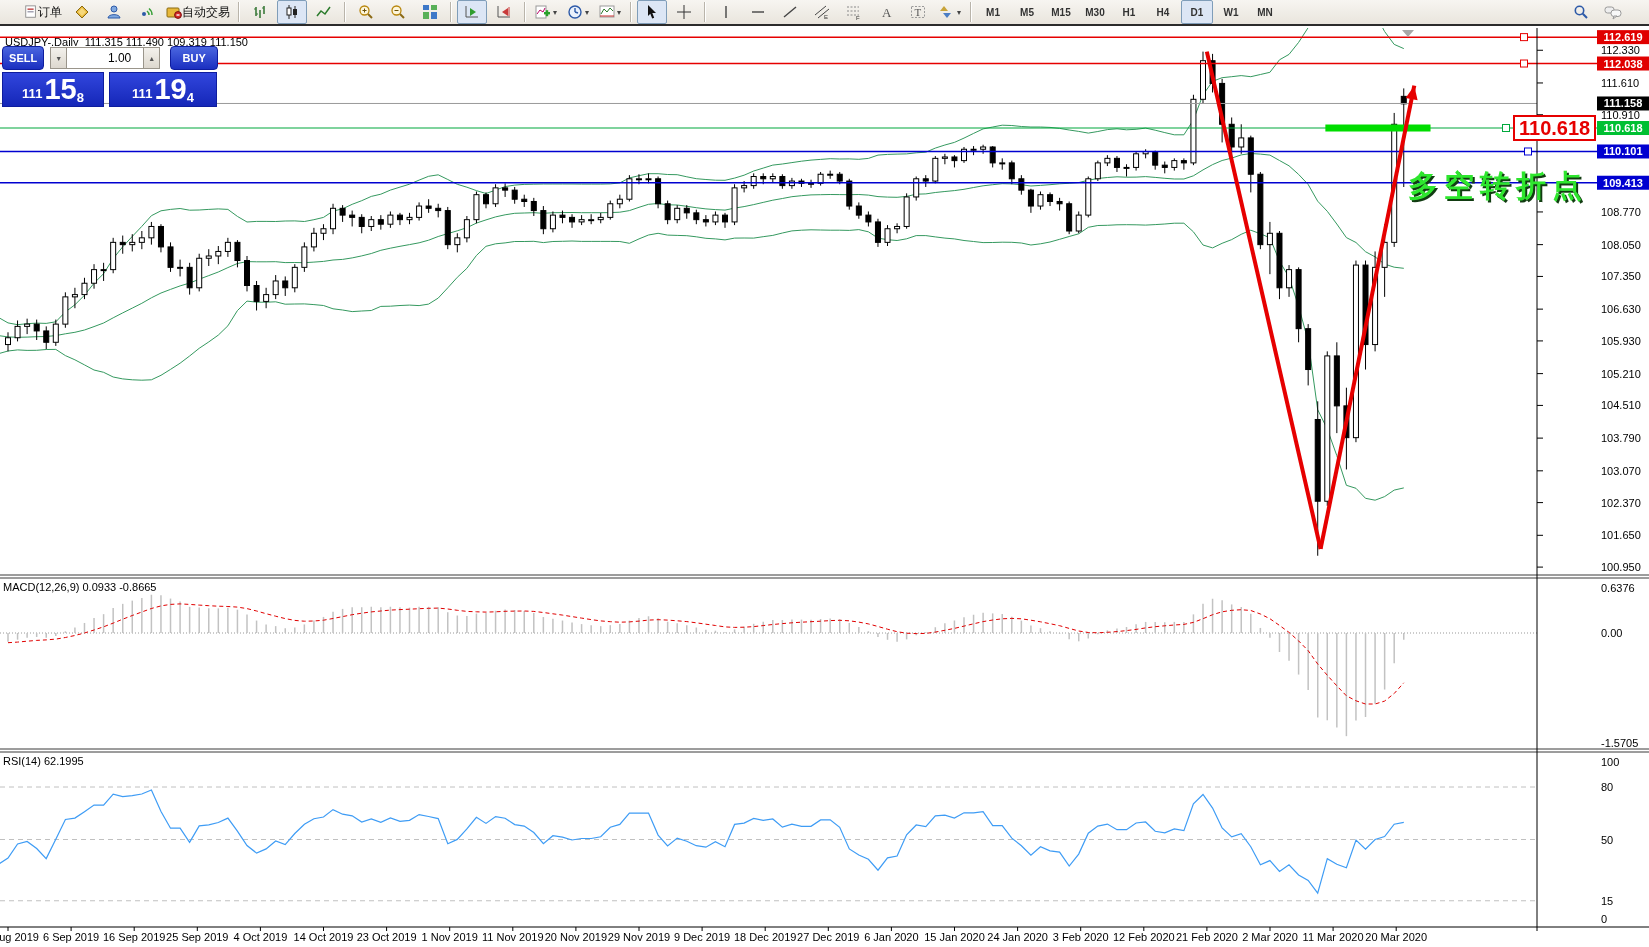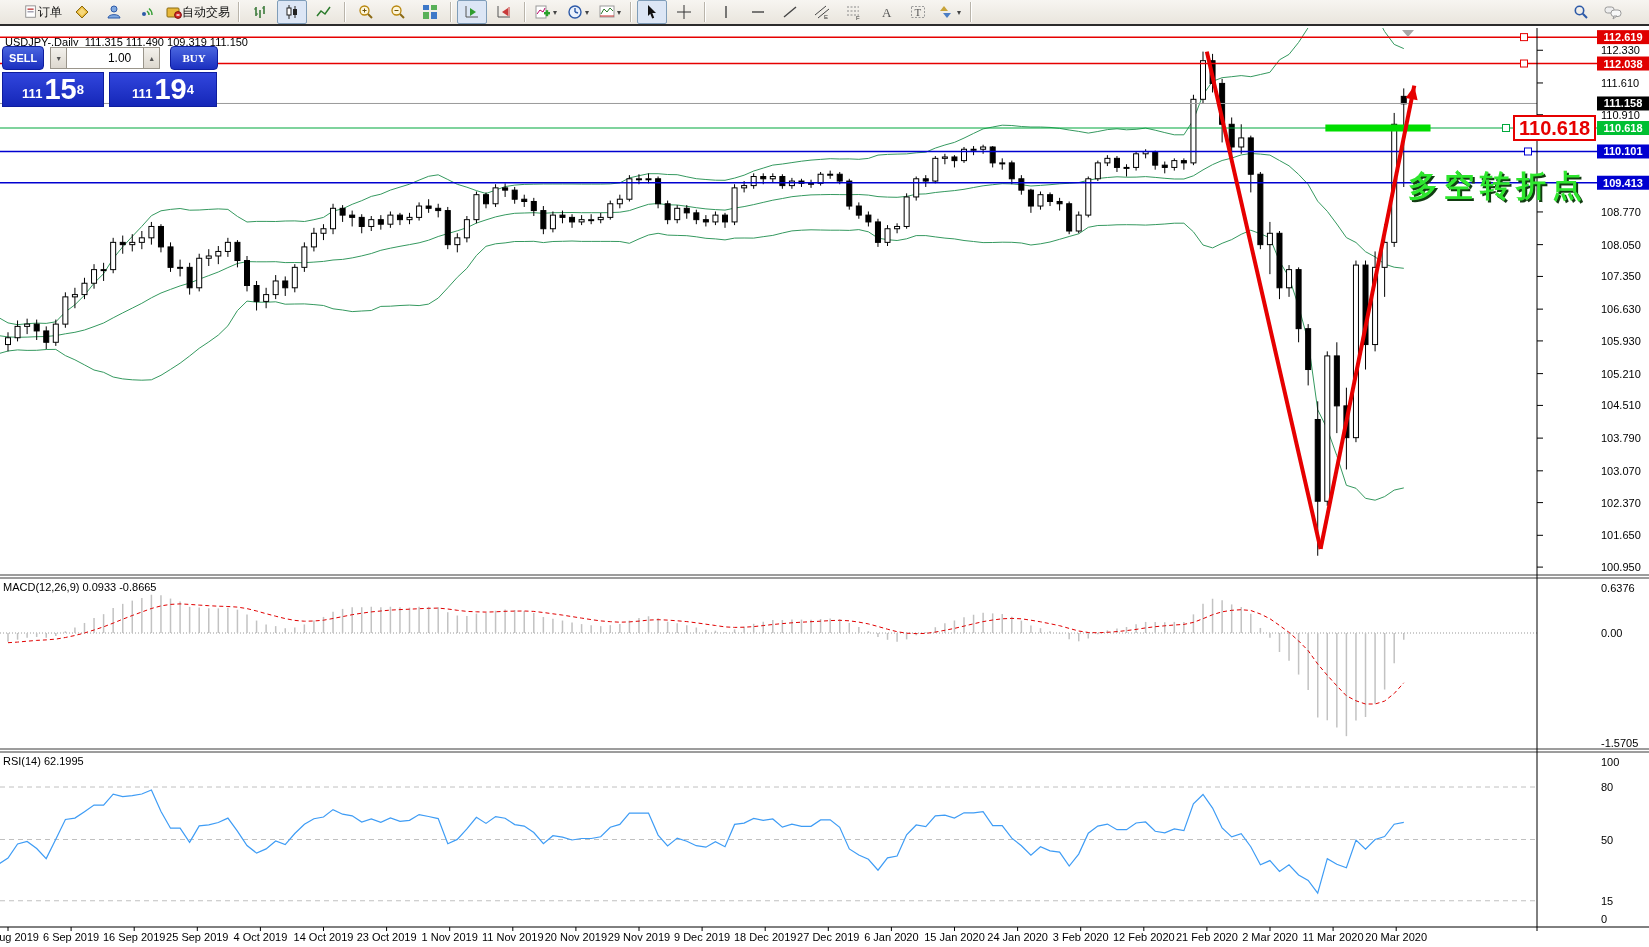--- a/index.html
+++ b/index.html
@@ -25,29 +25,29 @@
   .level-box{position:absolute;left:1513px;top:115px;border:2px solid #e60000;background:#fff;
     color:#e60000;font-size:20px;font-weight:bold;padding:0 4px;line-height:22px;z-index:8;}
   .pivot-text{position:absolute;left:1408px;top:166px;font-size:30px;font-weight:bold;
     letter-spacing:6px;color:#2ee62e;text-shadow:2px 2px 0 #123c12;z-index:8;white-space:nowrap;}
   
   .trade-panel{position:absolute;left:2px;top:46px;width:216px;z-index:7;}
   .tp-row1{display:flex;align-items:center;height:24px;background:#fff;}
   .tp-btn{height:22px;border:1px solid #0e1d9e;border-radius:4px;color:#fff;font-size:11px;
     font-weight:bold;background:linear-gradient(#4a66e0,#1b2fc0);display:flex;
     align-items:center;justify-content:center;cursor:default;}
-  .sell-btn{width:44px;} .buy-btn{width:50px;margin-left:10px;font-family:Liberation Serif, serif;}
+  .sell-btn{width:44px;} .buy-btn{width:50px;margin-left:10px;}
   .stepper{display:flex;height:22px;margin-left:6px;}
   .step-btn{width:17px;height:22px;background:linear-gradient(#f3f1ec,#ddd8cf);
     border:1px solid #9a958b;font-size:7px;color:#555;display:flex;align-items:center;justify-content:center;box-sizing:border-box;}
   .lot-input{width:76px;height:22px;border:1px solid #9a958b;border-left:none;border-right:none;
     text-align:right;font-size:12px;padding:0 12px 0 0;box-sizing:border-box;font-family:"Liberation Sans",sans-serif;}
   .tp-row2{display:flex;margin-top:2px;}
   .price-box{height:35px;background:linear-gradient(#3146dd,#1527b8);border:1px solid #0e1d9e;
-    color:#fff;display:flex;align-items:flex-end;justify-content:center;padding:8px 4px 2px 4px;box-sizing:border-box;}
+    color:#fff;display:flex;align-items:flex-end;justify-content:center;padding:16px 4px 2px 4px;box-sizing:border-box;}
   .price-box.sell{width:102px;} .price-box.buy{width:108px;margin-left:5px;}
   .p-small{font-size:13px;font-weight:bold;line-height:20px;margin-right:2px;}
   .p-big{font-size:29px;font-weight:bold;line-height:29px;}
   .p-sup{font-size:13px;font-weight:bold;line-height:13px;align-self:flex-start;margin-top:2px;}
   svg.chart{position:absolute;left:0;top:0;z-index:2;}
   .icon16{display:block;}
 </style>
 </head>
 <body>
 
@@ -238,20 +238,31 @@
       </svg>
   </div>
   <div class="tbtn">
     <svg class="icon16" width="16" height="16" viewBox="0 0 16 16">
         <polygon points="5,2 9,7 1,7" fill="#c8a43a"></polygon>
         <polygon points="8,14 12,9 4,9" fill="#4a7dc4"></polygon>
       </svg>
     <span class="ddl">▾</span>
   </div>
   <div class="sep"></div>
+  <div id="tf-container" style="display:flex;">
+      <div class="tbtn tf">M1</div>
+      <div class="tbtn tf">M5</div>
+      <div class="tbtn tf">M15</div>
+      <div class="tbtn tf">M30</div>
+      <div class="tbtn tf">H1</div>
+      <div class="tbtn tf">H4</div>
+      <div class="tbtn tf active">D1</div>
+      <div class="tbtn tf">W1</div>
+      <div class="tbtn tf">MN</div>
+    </div>
   <div class="spring"></div>
   <div class="tbtn">
     <svg class="icon16" width="16" height="16" viewBox="0 0 16 16">
         <circle cx="6.5" cy="6.5" r="4.2" fill="none" stroke="#2d5aa8" stroke-width="1.6"></circle>
         <line x1="9.8" y1="9.8" x2="14" y2="14" stroke="#2d5aa8" stroke-width="2"></line>
       </svg>
   </div>
   <div class="tbtn">
     <svg class="icon16" width="18" height="16" viewBox="0 0 18 16">
         <rect x="1" y="3" width="9" height="6" rx="2.5" fill="#eee" stroke="#999"></rect>

